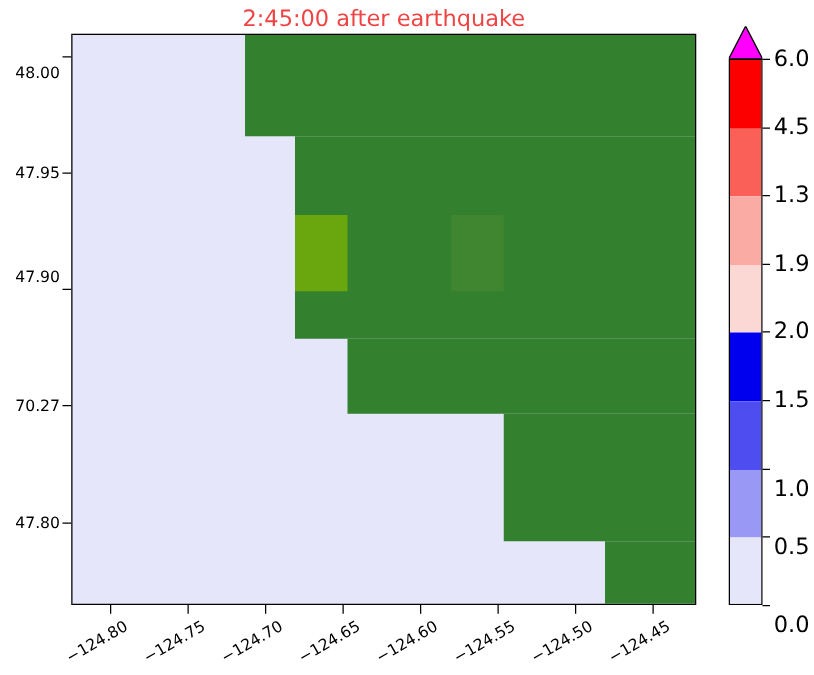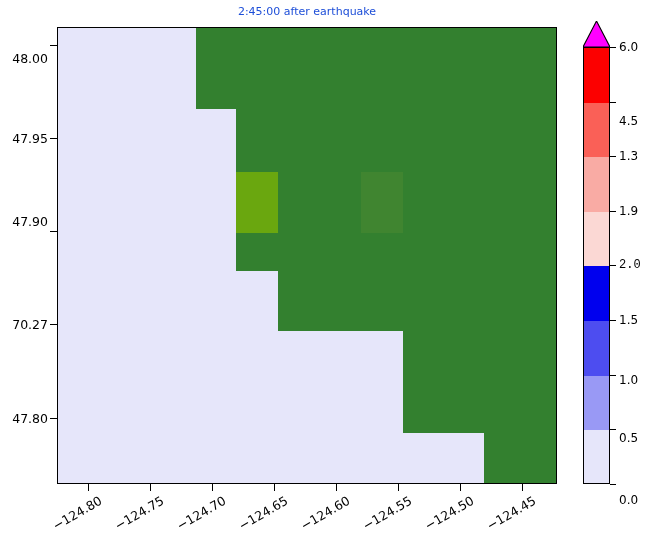--- a/index.html
+++ b/index.html
@@ -23,22 +23,22 @@
     background: #ffffff;
   }
 
   
   #plot-title {
     position: absolute;
     left: 57px;
     top: 5px;
     width: 500px;
     text-align: center;
-    font-size: 11px;
-    color: #1d4ed8;
+    font-size: 18px;
+    color: #ef4444;
     white-space: nowrap;
   }
 
   
   #axes {
     position: absolute;
     left: 57px;
     top: 27px;
     width: 500px;
     height: 457px;
@@ -120,21 +120,21 @@
   .cbtick {
     position: absolute;
     left: 610px;
     width: 6px;
     height: 0;
     border-top: 1.1px solid #000000;
   }
   .cbtick-label {
     position: absolute;
     left: 619px;
-    font-size: 12px;
+    font-size: 18px;
     color: #000000;
     white-space: nowrap;
     transform: translateY(-50%);
   }
 </style>
 </head>
 <body>
 
 <div id="figure">
 
@@ -205,36 +205,36 @@
     <div class="cbseg" style="top:218.4px;height:54.6px; background:#0000ee;"></div>
     <div class="cbseg" style="top:273.0px;height:54.6px; background:#4d4df0;"></div>
     <div class="cbseg" style="top:327.6px;height:54.6px; background:#9999f5;"></div>
     <div class="cbseg" style="top:382.2px;height:54.8px; background:#e6e6fa;"></div>
   </div>
 
   <div class="cbtick" style="top:47px;"></div>
   <div class="cbtick-label" style="top:47px;">6.0</div>
 
   <div class="cbtick" style="top:101.6px;"></div>
-  <div class="cbtick-label" style="top:101.6px;margin-top:19px;">4.5</div>
+  <div class="cbtick-label" style="top:101.6px;">4.5</div>
 
   <div class="cbtick" style="top:156.2px;"></div>
   <div class="cbtick-label" style="top:156.2px;">1.3</div>
 
   <div class="cbtick" style="top:210.8px;"></div>
   <div class="cbtick-label" style="top:210.8px;">1.9</div>
 
   <div class="cbtick" style="top:265.4px;"></div>
-  <div class="cbtick-label" style="top:265.4px;font-family:Liberation Mono, monospace;">2.0</div>
+  <div class="cbtick-label" style="top:265.4px;">2.0</div>
 
   <div class="cbtick" style="top:320px;"></div>
   <div class="cbtick-label" style="top:320px;">1.5</div>
 
   <div class="cbtick" style="top:374.6px;"></div>
-  <div class="cbtick-label" style="top:380px;">1.0</div>
+  <div class="cbtick-label" style="top:391px;">1.0</div>
 
   <div class="cbtick" style="top:429.2px;"></div>
   <div class="cbtick-label" style="top:438px;">0.5</div>
 
   <div class="cbtick" style="top:484px;"></div>
   <div class="cbtick-label" style="top:500px;">0.0</div>
 
 </div>
 
 </body></html>

